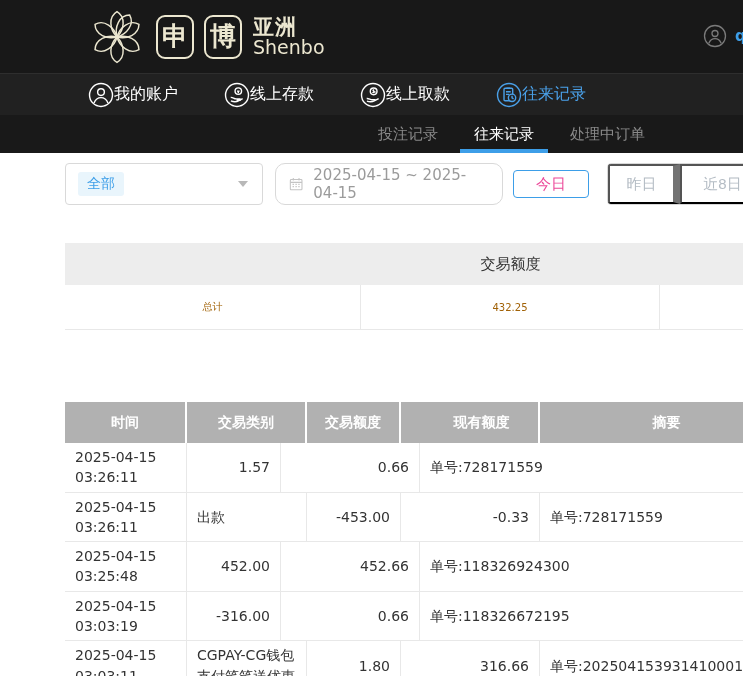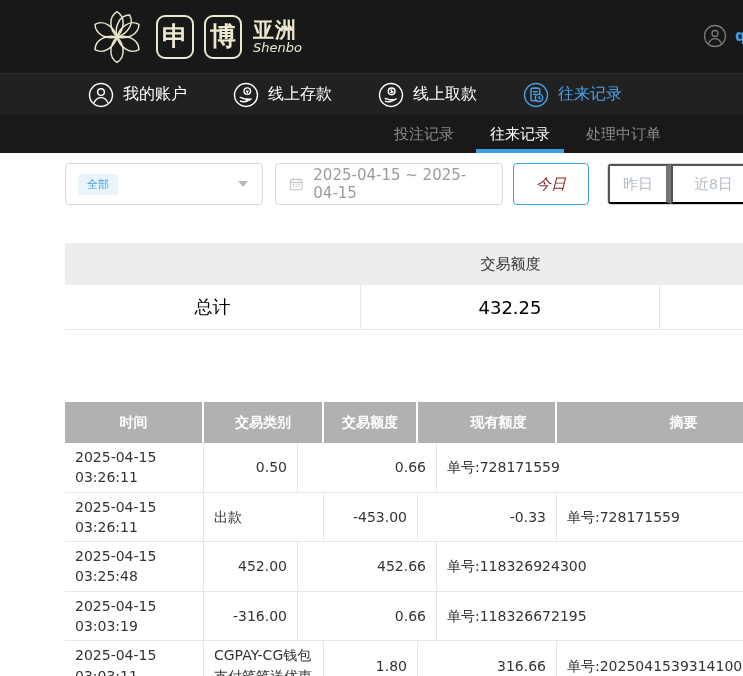--- a/index.html
+++ b/index.html
@@ -14,81 +14,81 @@
   .topbar { height:73px; background:#181818; display:flex; align-items:center; position:relative; }
   .logo { display:flex; align-items:center; margin-left:88px; gap:6px; }
   .logo-flower { width:58px; height:58px; }
   .logo-box {
     width:38px; height:44px; border:2.5px solid #ece7d0; border-radius:9px;
     color:#ece7d0; font-size:26px; font-weight:bold; display:flex;
     align-items:center; justify-content:center; margin-left:4px;
   }
   .logo-right { margin-left:5px; color:#ece7d0; line-height:1; }
   .logo-cn { font-size:21px; font-weight:bold; letter-spacing:1px; }
-  .logo-en { font-size:13px; margin-top:0;font-style:italic; }
+  .logo-en { font-size:19px; margin-top:0; }
   .userbox { position:absolute; left:703px; top:24px; display:flex; align-items:center; gap:8px; }
   .username { color:#3d9ee8; font-size:15px; font-weight:bold; }
 
   
   .mainnav { height:42px; background:#212121; border-top:1px solid #2e2e2e;
     display:flex; align-items:center; padding-left:88px; gap:46px; }
-  .nav-item { display:flex; align-items:center; gap:9px; color:#fff; font-size:16px; cursor:pointer; white-space:nowrap; }
+  .nav-item { display:flex; align-items:center; color:#fff; font-size:16px; cursor:pointer; white-space:nowrap; }
   .nav-item.active { color:#4aa0e8; }
   .nav-item svg { display:block; }
 
   
   .subnav { height:38px; background:#191919; position:relative; }
-  .subtabs { position:absolute; left:380px; top:0; height:100%; display:flex; gap:8px; }
+  .subtabs { position:absolute; left:364px; top:0; height:100%; display:flex; gap:8px; }
   .subtab { height:100%; display:flex; align-items:center; padding:0 14px;
     color:#8a8a8a; font-size:15px; cursor:pointer; position:relative; white-space:nowrap; }
   .subtab.active { color:#fff; }
   .subtab.active::after { content:""; position:absolute; left:0; right:0; bottom:0; height:4px; background:#3d9ee8; }
 
   
   .content { padding-left:65px; }
 
   .filter-row { margin-top:10px; display:flex; align-items:center; }
   .select-box { width:198px; height:42px; border:1px solid #d9d9d9; border-radius:4px;
     display:flex; align-items:center; padding:0 12px; position:relative; background:#fff; cursor:pointer; }
-  .tag { background:#e9f5fc; color:#3d9ee8; font-size:11px; padding:3px 9px; border-radius:3px; }
+  .tag { background:#e9f5fc; color:#3d9ee8; font-size:14px; padding:3px 9px; border-radius:3px; }
   .caret { position:absolute; right:14px; width:0; height:0;
     border-left:5px solid transparent; border-right:5px solid transparent; border-top:6px solid #b8b8b8; }
-  .date-box { width:228px; height:42px; border:1px solid #d9d9d9; border-radius:4px;
+  .date-box { width:228px; height:42px; border:1px solid #d9d9d9; border-radius:10px;
     margin-left:12px; display:flex; align-items:center; gap:10px; padding:0 13px;
     color:#9b9b9b; font-size:15px; background:#fff; cursor:pointer; }
-  .btn-today { width:76px; height:42px; margin-left:10px; border:1px solid #3d9ee8; border-radius:4px;
-    background:#fff; color:#7f1d1d; font-size:15px; display:flex; align-items:center; justify-content:center; cursor:pointer;font-style:italic; }
+  .btn-today { width:76px; height:28px; margin-left:10px; border:1px solid #3d9ee8; border-radius:4px;
+    background:#fff; color:#ec4899; font-size:15px; display:flex; align-items:center; justify-content:center; cursor:pointer; }
   .btn-group { margin-left:18px; height:42px; border:1px solid #d9d9d9; border-radius:4px; display:flex; overflow:hidden; }
   .btn-plain { height:100%; background:#fff; color:#b4bcc4; font-size:15px;
     display:flex; align-items:center; justify-content:center; cursor:pointer; }
-  .btn-yesterday { width:63px; border-right:5px solid #737373; }
+  .btn-yesterday { width:72px; border-right:7px solid #737373; }
   .btn-last8 { width:85px; }
 
   
   .summary { margin-top:38px; width:745px; }
   .summary-head { height:42px; background:#ededed; display:flex; }
   .summary-head .cell { display:flex; align-items:center; justify-content:center;
     color:#333; font-size:15px; }
   .summary-row { height:45px; display:flex; border-bottom:1px solid #e8e8e8; background:#fff; }
   .summary-row .cell { display:flex; align-items:center; justify-content:center;
-    color:#000000; font-size:18px; }
+    color:#a16207; font-size:10px; }
   .sc1 { width:296px; } .sc2 { width:299px; } .sc3 { width:150px; }
   .summary-row .sc1, .summary-row .sc2 { border-right:1px solid #e8e8e8; }
 
   
   .dtable { margin-top:72px; width:745px; }
   .dt-head { height:41px; background:#b1b1b1; display:flex; }
   .dt-head .hcell { display:flex; align-items:center; justify-content:center;
     color:#fff; font-size:14px; font-weight:bold; border-right:2px solid #fff; }
   .dt-head .hcell:last-child { border-right:none; }
   .dt-row { display:flex; min-height:40px; border-bottom:1px solid #e8e8e8; background:#fff; }
   .dt-row .cell { display:flex; align-items:center; color:#333; font-size:14px;
     border-right:1px solid #e8e8e8; padding:4px 10px; line-height:1.45; }
   .dt-row .cell:last-child { border-right:none; }
-  .c1 { width:139px; } .c2 { width:120px; } .c3 { width:94px; } .c4 { width:139px;padding-left:24px; } .c5 { width:253px; }
+  .c1 { width:122px; } .c2 { width:120px; } .c3 { width:94px; } .c4 { width:139px;padding-left:24px; } .c5 { width:253px; }
   .num { justify-content:flex-end; }
 </style>
 </head>
 <body>
 
 <div class="viewport">
 <div class="inner">
 
   <div class="topbar">
     <div class="logo">
@@ -212,21 +212,21 @@
       <div class="dt-head">
         <div class="hcell c1">时间</div>
         <div class="hcell c2">交易类别</div>
         <div class="hcell c3">交易额度</div>
         <div class="hcell c4">现有额度</div>
         <div class="hcell c5">摘要</div>
       </div>
 
       <div class="dt-row">
         <div class="cell c1">2025-04-15 03:26:11</div>
-        <div class="cell c3 num">0.50</div>
+        <div class="cell c3 num">1.57</div>
         <div class="cell c4 num">0.66</div>
         <div class="cell c5">单号:728171559</div>
       </div>
       <div class="dt-row">
         <div class="cell c1">2025-04-15 03:26:11</div>
         <div class="cell c2">出款</div>
         <div class="cell c3 num">-453.00</div>
         <div class="cell c4 num">-0.33</div>
         <div class="cell c5">单号:728171559</div>
       </div>

